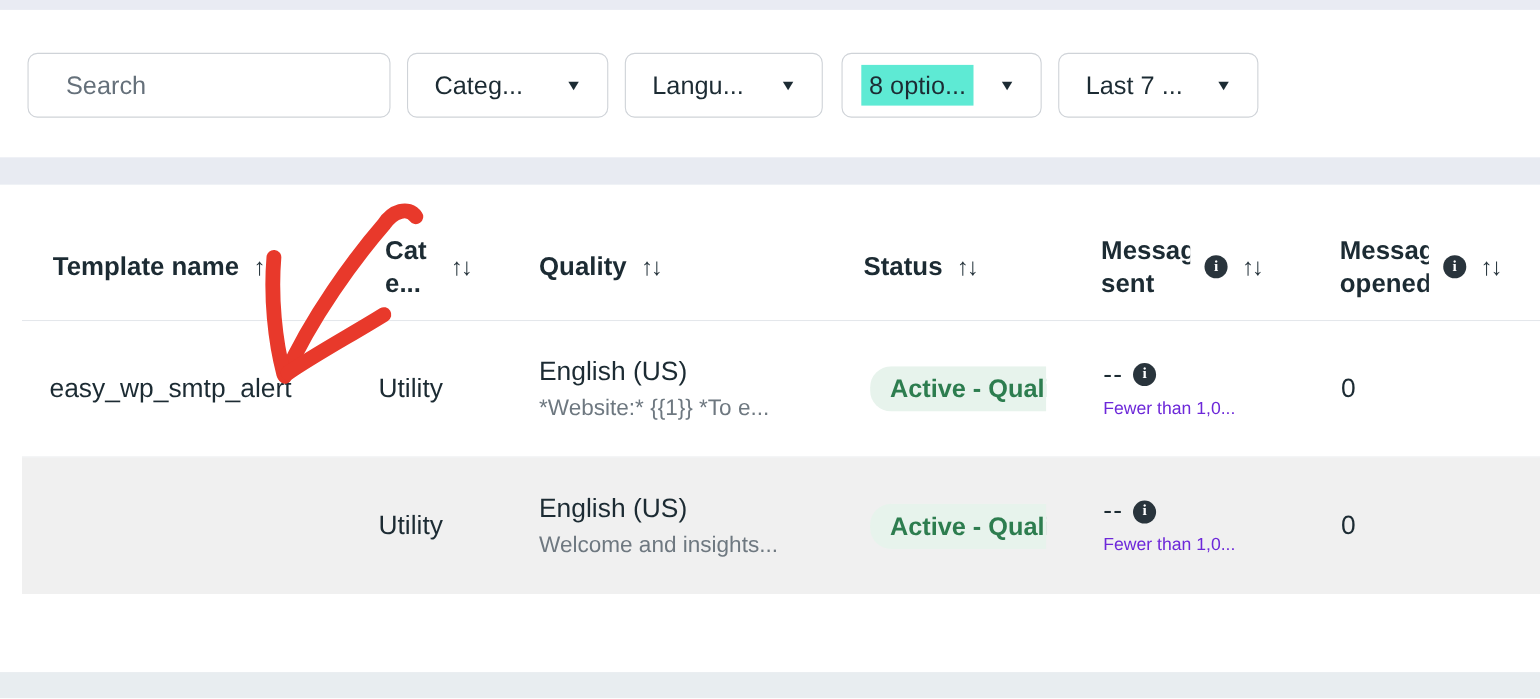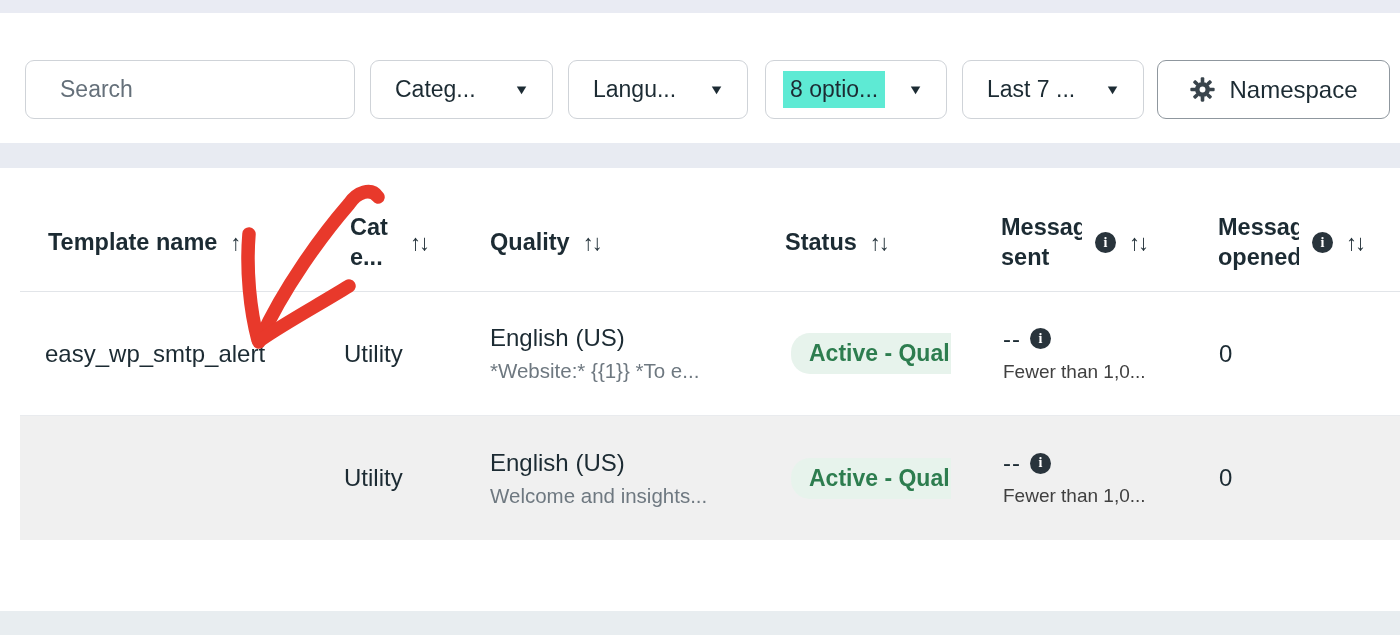--- a/index.html
+++ b/index.html
@@ -7,21 +7,21 @@
   .page {
     position:relative; width:1400px; height:635px; overflow:hidden;
     font-family:"Liberation Sans", sans-serif; color:#1c2b33; background:#fff;
   }
   .band { position:absolute; left:0; width:1400px; }
   .band-top    { top:0;   height:13px; background:#e9ebf3; }
   .band-mid    { top:143px; height:25px; background:#e8ebf2; }
   .band-bottom { top:611px; height:24px; background:#e8edf0; }
 
   
-  .toolbar { position:absolute; top:21px; left:0; width:1400px; height:130px; background:#fff; }
+  .toolbar { position:absolute; top:9px; left:0; width:1400px; height:130px; background:#fff; }
   .searchbox {
     position:absolute; left:25px; top:39px; width:330px; height:59px;
     border:1px solid #cfd3d8; border-radius:9px; background:#fff;
     display:flex; align-items:center; padding:0 16px 0 20px; gap:14px;
   }
   .searchbox input {
     border:none; outline:none; flex:1; font-family:"Liberation Sans",sans-serif;
     font-size:23px; color:#1c2b33; background:transparent;
   }
   .searchbox input::placeholder { color:#65707a; opacity:1; }
@@ -72,21 +72,21 @@
   .t-cat  { font-size:24px; color:#1c2b33; }
   .lang-main { font-size:24px; color:#1c2b33; margin-bottom:7px; }
   .lang-sub  { font-size:20.5px; color:#6e7880; }
   .badge-clip { width:160px; overflow:hidden; }
   .badge {
     display:inline-block; width:max-content; background:#e7f3ec; color:#2d7d4f;
     font-size:23px; font-weight:700; padding:7px 18px; border-radius:19px; white-space:nowrap;
   }
   .sent-top { display:flex; align-items:center; gap:9px; margin-bottom:8px; }
   .sent-val { font-size:24px; color:#1c2b33; letter-spacing:1px; }
-  .sent-note { font-size:19px; color:#404040; }
+  .sent-note { font-size:16px; color:#6d28d9; }
   .t-zero { font-size:24px; color:#1c2b33; }
   .insights { display:flex; align-items:center; gap:9px; margin-top:9px; cursor:pointer; }
   .insights span { font-size:21.5px; color:#3b79c9; }
 
   .arrow-overlay { position:absolute; left:225px; top:170px; width:200px; height:195px; pointer-events:none; z-index:5; }
 </style>
 </head>
 <body>
 
 <div class="page">
@@ -112,39 +112,20 @@
     </div>
     <div class="dd dd-options">
       <span class="hl">8 optio...</span>
       <span class="caret">▼</span>
     </div>
     <div class="dd dd-date">
       <span>Last 7 ...</span>
       <span class="caret">▼</span>
     </div>
 
-    <button class="btn-namespace">
-      <svg width="27" height="27" viewBox="0 0 24 24">
-        <g fill="#39444c">
-          <circle cx="12" cy="12" r="6.7"></circle>
-          <g>
-            <rect x="10.4" y="1.2" width="3.2" height="5" rx="1"></rect>
-            <rect x="10.4" y="17.8" width="3.2" height="5" rx="1"></rect>
-            <rect x="10.4" y="1.2" width="3.2" height="5" rx="1" transform="rotate(90 12 12)"></rect>
-            <rect x="10.4" y="17.8" width="3.2" height="5" rx="1" transform="rotate(90 12 12)"></rect>
-            <rect x="10.4" y="1.2" width="3.2" height="5" rx="1" transform="rotate(45 12 12)"></rect>
-            <rect x="10.4" y="17.8" width="3.2" height="5" rx="1" transform="rotate(45 12 12)"></rect>
-            <rect x="10.4" y="1.2" width="3.2" height="5" rx="1" transform="rotate(135 12 12)"></rect>
-            <rect x="10.4" y="17.8" width="3.2" height="5" rx="1" transform="rotate(135 12 12)"></rect>
-          </g>
-        </g>
-        <circle cx="12" cy="12" r="2.6" fill="#fff"></circle>
-      </svg>
-      <span>Namespace</span>
-    </button>
   </div>
 
   <div class="band band-mid"></div>
 
   <div class="card">
 
     <div class="thead">
       <div class="hcell hc1">
         <span class="hlabel">Template name</span>
         <span class="sort">↑↓</span>

